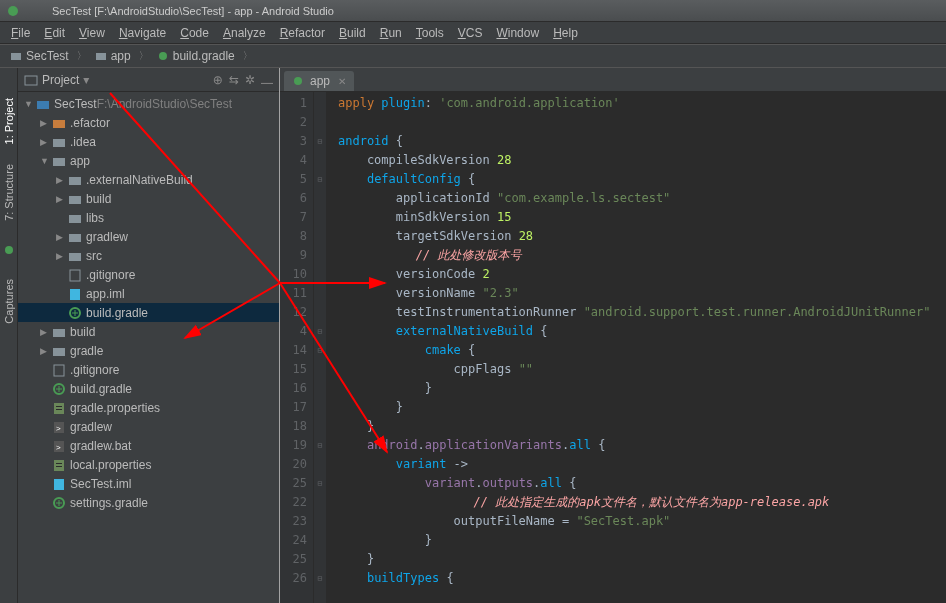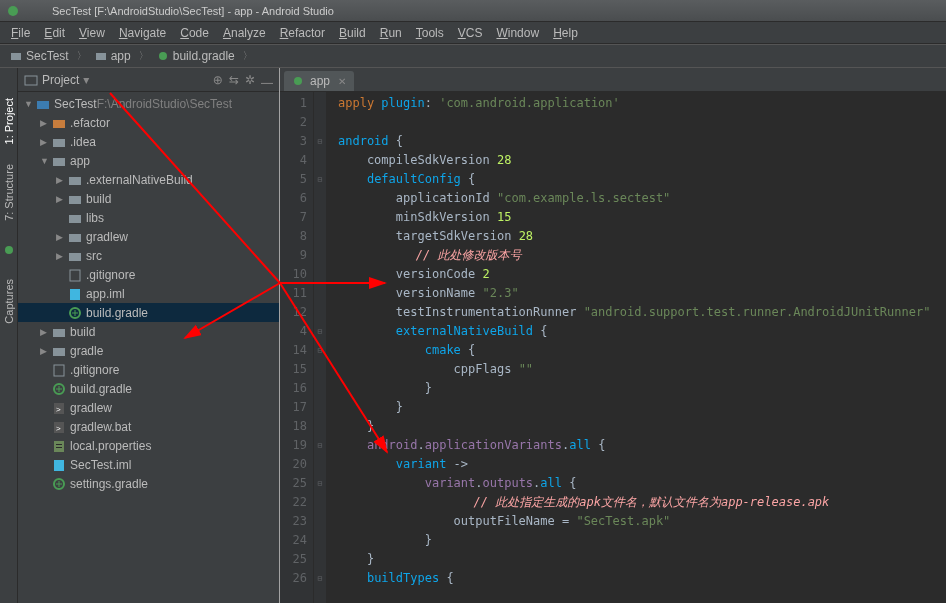--- a/index.html
+++ b/index.html
@@ -413,20 +413,31 @@
         </div>
         <div class="tree-row pad1">
           <span class="arrow"></span>
           <span class="ficon">
             <svg width="14" height="14">
               <circle cx="7" cy="7" r="5" fill="none" stroke="#499c54" stroke-width="2"></circle>
               <path d="M4 7 L10 7 M7 4 L7 10" stroke="#499c54"></path>
             </svg>
           </span>
           <span>build.gradle</span>
+        </div>
+        <div class="tree-row pad1">
+          <span class="arrow"></span>
+          <span class="ficon">
+            <svg width="14" height="14">
+              <rect x="2" y="2" width="10" height="11" fill="#6a8759"></rect>
+              <rect x="4" y="5" width="6" height="1" fill="#2b2b2b"></rect>
+              <rect x="4" y="8" width="6" height="1" fill="#2b2b2b"></rect>
+            </svg>
+          </span>
+          <span>gradle.properties</span>
         </div>
         <div class="tree-row pad1">
           <span class="arrow"></span>
           <span class="ficon">
             <svg width="14" height="14">
               <rect x="2" y="2" width="10" height="11" fill="#555"></rect>
               <text x="4" y="11" font-size="8" fill="#fff">&gt;</text>
             </svg>
           </span>
           <span>gradlew</span>

